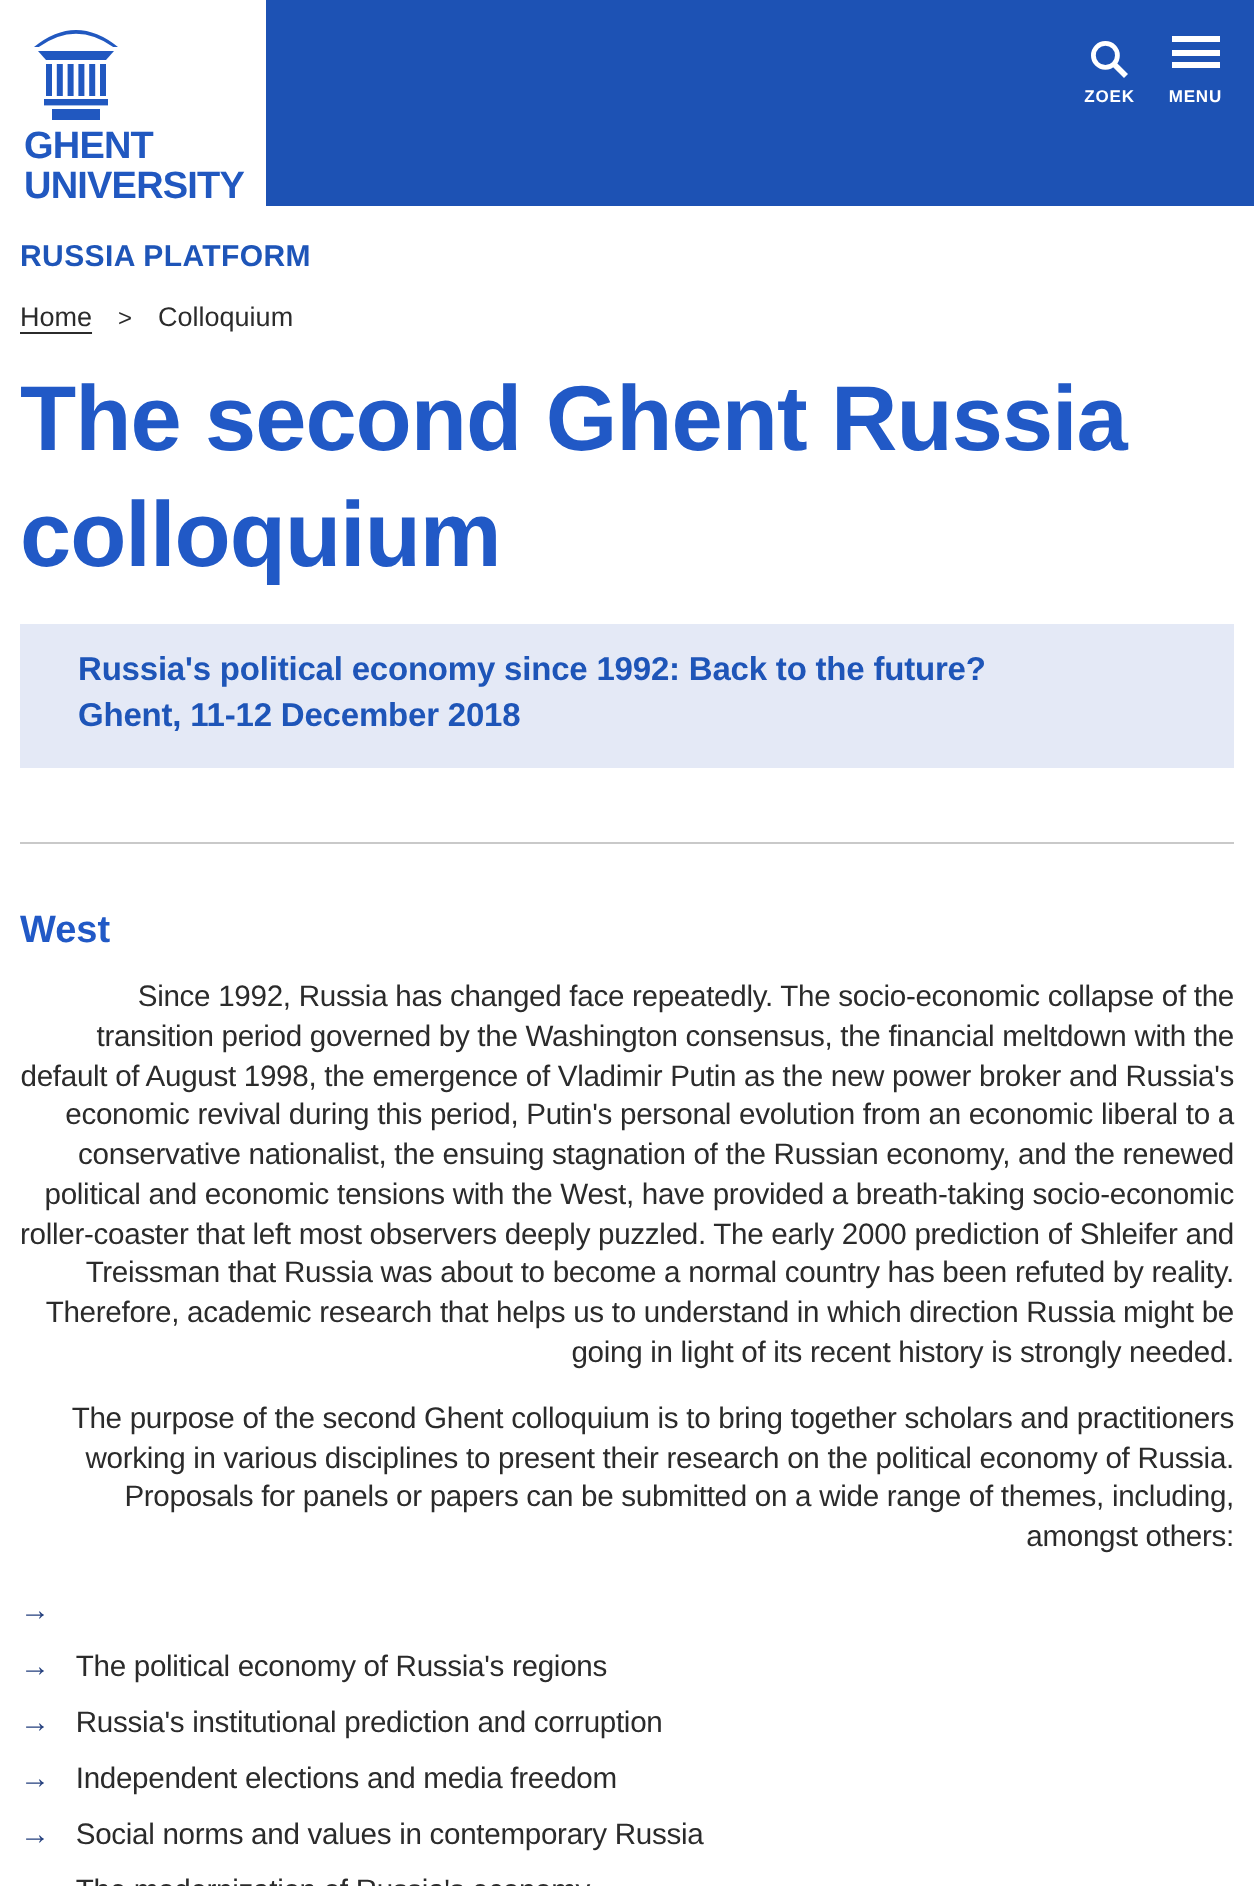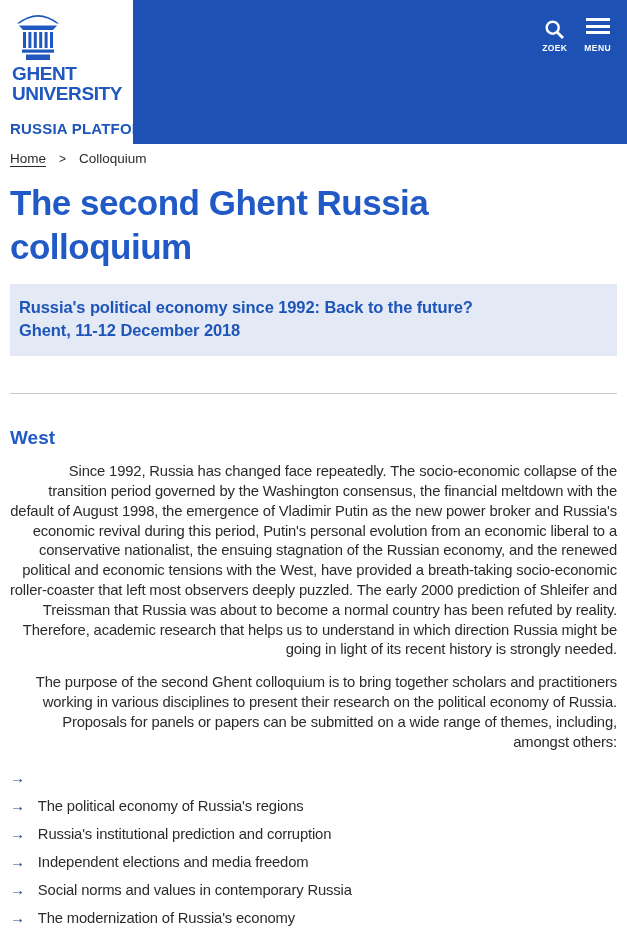--- a/index.html
+++ b/index.html
@@ -17,21 +17,21 @@
     position: absolute; left: 0; top: 0; width: 117px; height: 112px;
     background: #ffffff; padding: 8px 0 0 12px; cursor: pointer;
   }
   .logo-icon { display: block; }
   .logo-text {
     margin-top: 4px;
     color: #2158C0; font-weight: bold; font-size: 19px; line-height: 20px;
     letter-spacing: -0.4px;
   }
   .blue-bar {
-    position: absolute; left: 133px; top: 0; right: 0; height: 144px;
+    position: absolute; left: 133px; top: 0; right: 0; height: 103px;
     background: #1D52B4;
   }
   .header-actions {
     position: absolute; top: 18px; right: 16px; display: flex; gap: 17px;
   }
   .header-action {
     display: flex; flex-direction: column; align-items: center;
     color: #ffffff; cursor: pointer; background: none; border: none;
   }
   .header-action .icon-wrap { height: 22px; display: flex; align-items: center; }
@@ -53,26 +53,26 @@
     margin-top: 13px; display: flex; align-items: center; gap: 13px;
     font-size: 13.5px; color: #2b2b2b;
   }
   .breadcrumb .home-link {
     color: #2b2b2b; text-decoration: underline; text-underline-offset: 3px; cursor: pointer; text-align: right;
   }
   .breadcrumb .separator { font-size: 12px; color: #2b2b2b; }
 
   .page-title {
     margin-top: 15px; max-width: 560px;
-    font-size: 35px; font-weight: bold; line-height: 1.26;
+    font-size: 46px; font-weight: bold; line-height: 1.26;
     color: #2159C6; letter-spacing: -0.5px;
   }
 
   .highlight-box {
-    margin-top: 15px; background: #E4E9F6; padding: 12px 9px 14px;
+    margin-top: 15px; background: #E4E9F6; padding: 12px 29px 14px;
   }
   .highlight-box p {
     font-size: 16.5px; font-weight: bold; line-height: 23px; color: #1E55B8;
     letter-spacing: -0.1px;
   }
 
   .divider { border: none; border-top: 1px solid #c9c9c9; margin-top: 37px; }
 
   .section-heading {
     margin-top: 33px; font-size: 19px; font-weight: bold; color: #2159C6;

